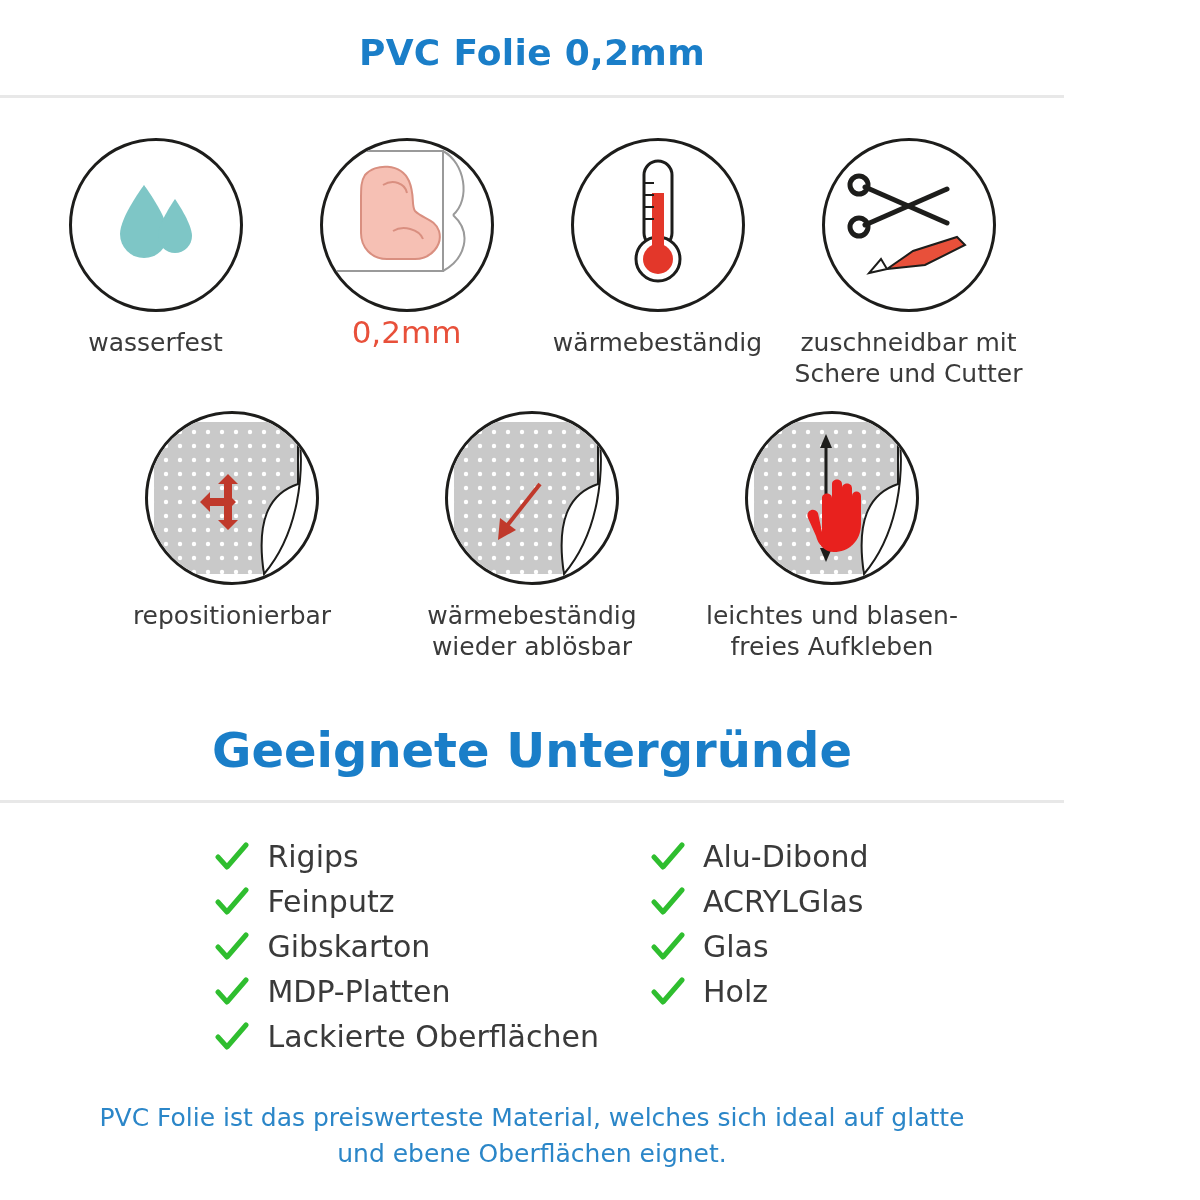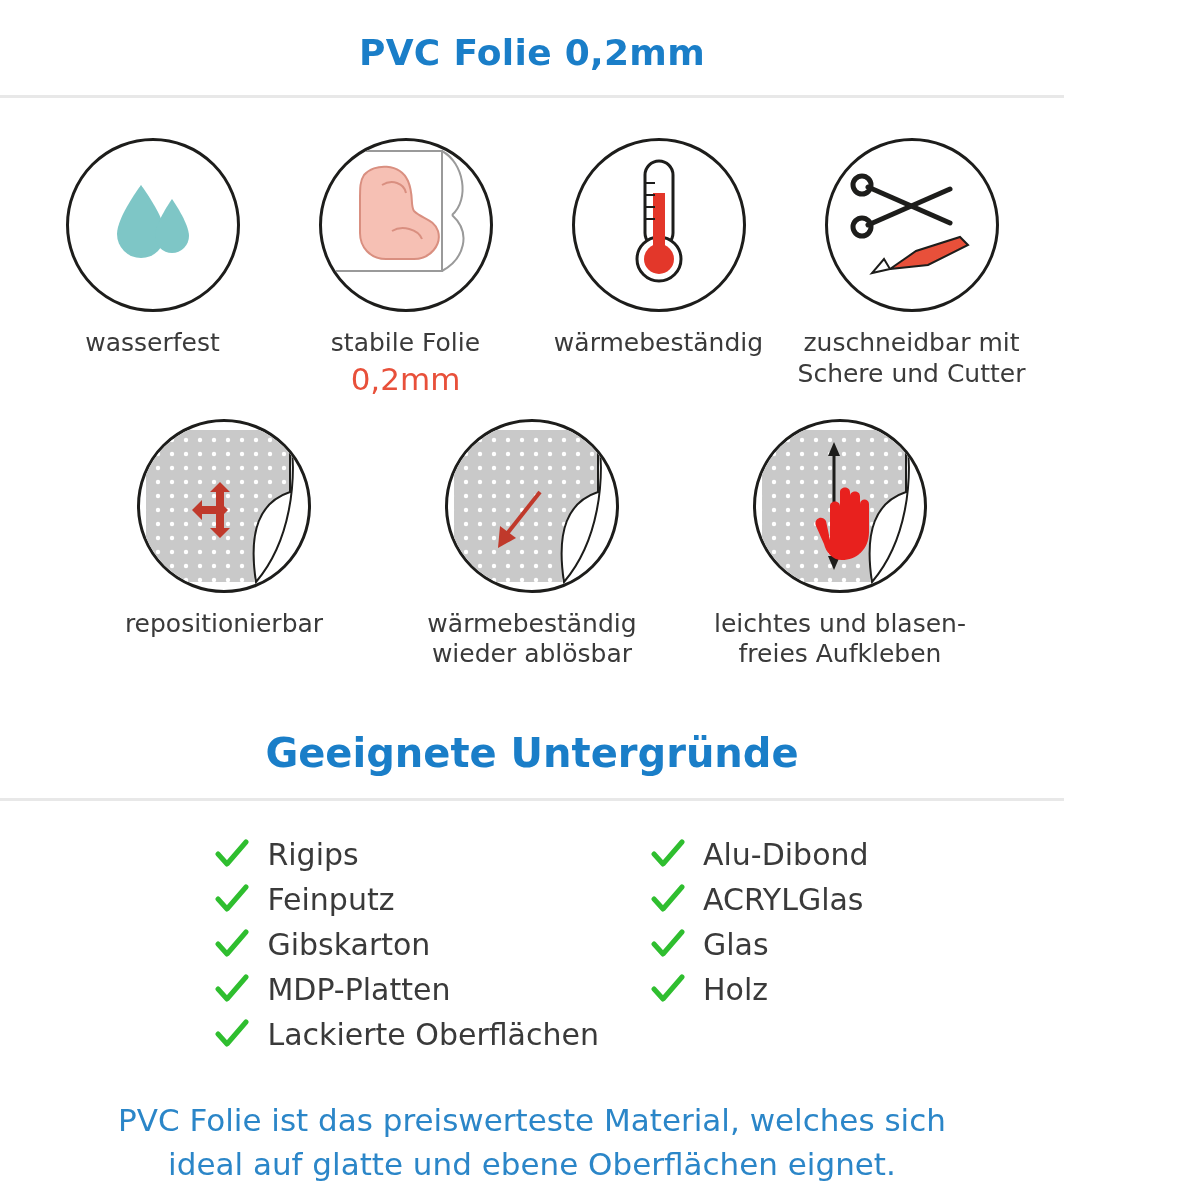--- a/index.html
+++ b/index.html
@@ -37,21 +37,21 @@
     height: 3px;
     background: #e8e8e8;
     width: 100%;
   }
 
   
   .features {
     display: flex;
     justify-content: center;
     align-items: flex-start;
-    gap: 8px;
+    gap: 0px;
     margin-top: 40px;
   }
   .features.row1 { padding: 0 30px; }
   .features.row2 { margin-top: 22px; padding: 0 12px; }
 
   .feature {
     width: 290px;
     text-align: center;
   }
   .features.row2 .feature { width: 300px; }
@@ -75,21 +75,21 @@
   .feature-sub {
     font-size: 31px;
     color: #e8503a;
     margin-top: 2px;
   }
 
   
   .section2-title {
     text-align: center;
     margin-top: 60px;
-    font-size: 40px;
+    font-size: 48px;
     color: #1a7ec8;
     font-weight: bold;
   }
   .rule2 {
     margin-top: 22px;
     height: 3px;
     background: #e8e8e8;
     width: 100%;
   }
 
@@ -112,21 +112,21 @@
   .check {
     width: 34px;
     height: 30px;
     flex: 0 0 auto;
   }
 
   .footnote {
     margin-top: 46px;
     text-align: center;
     color: #2b86c8;
-    font-size: 31px;
+    font-size: 25px;
     line-height: 1.45;
     padding: 0 90px;
   }
 </style>
 </head>
 <body>
 
 <div class="page">
 
   <div class="title-block">
@@ -152,21 +152,20 @@
           <g stroke="#9a9a9a" stroke-width="2" fill="none">
             <path d="M8 10 L120 10 L120 130 L8 130"></path>
             <path d="M120 10 C142 22, 148 58, 130 74"></path>
             <path d="M120 130 C142 118, 150 92, 130 74"></path>
           </g>
           <path d="M42 34 C52 22, 78 22, 86 40 C92 54, 88 64, 92 70 C100 78, 112 78, 116 90 C120 104, 108 118, 92 118 L64 118 C48 118, 38 106, 38 92 L38 60 C38 46, 38 40, 42 34 Z" fill="#f6c0b4" stroke="#d98f80" stroke-width="2"></path>
           <path d="M60 44 C70 38, 82 42, 84 52" fill="none" stroke="#d98f80" stroke-width="2"></path>
           <path d="M70 90 C80 84, 96 88, 100 98" fill="none" stroke="#d98f80" stroke-width="2"></path>
         </svg>
       </div>
-      <div class="feature-label">stabile Folie</div>
       <div class="feature-sub">0,2mm</div>
     </div>
 
     <div class="feature">
       <div class="circle">
         <svg viewBox="0 0 168 168" width="168" height="168">
           <rect x="70" y="20" width="28" height="86" rx="14" fill="#ffffff" stroke="#1d1d1b" stroke-width="3"></rect>
           <circle cx="84" cy="118" r="22" fill="#ffffff" stroke="#1d1d1b" stroke-width="3"></circle>
           <circle cx="84" cy="118" r="15" fill="#e3372a"></circle>
           <rect x="78" y="52" width="12" height="62" fill="#e3372a"></rect>

